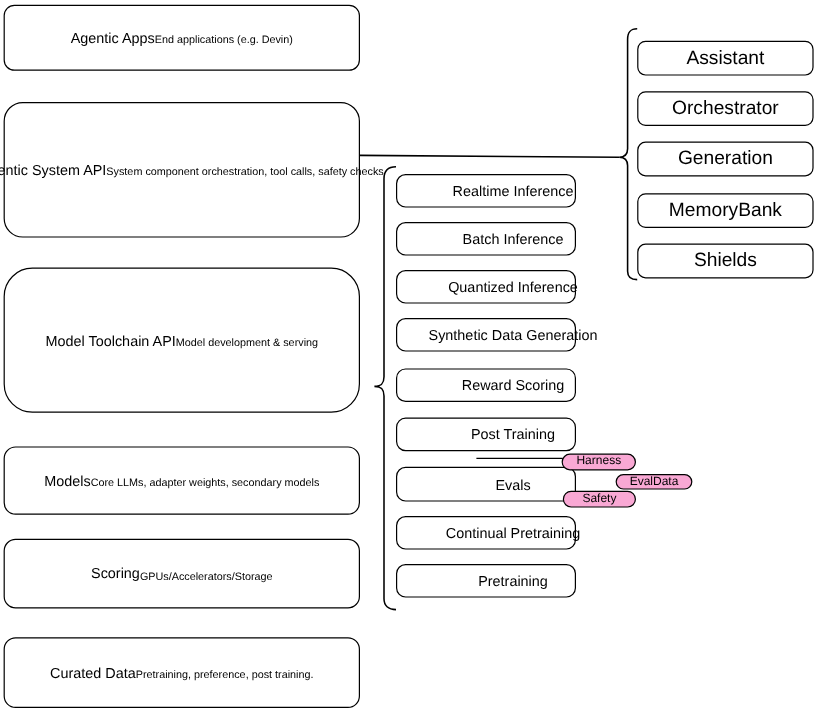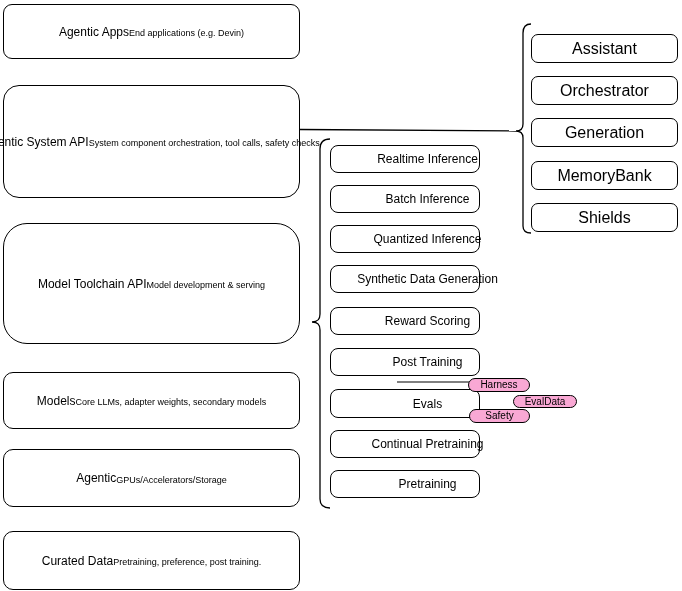--- a/index.html
+++ b/index.html
@@ -61,21 +61,21 @@
 </div>
 <div id="lb2" class="box lbox">
   <span class="t">Model Toolchain API</span>
   <span class="s">Model development &amp; serving</span>
 </div>
 <div id="lb3" class="box lbox">
   <span class="t">Models</span>
   <span class="s">Core LLMs, adapter weights, secondary models</span>
 </div>
 <div id="lb4" class="box lbox">
-  <span class="t">Agentic</span>
+  <span class="t">Scoring</span>
   <span class="s">GPUs/Accelerators/Storage</span>
 </div>
 <div id="lb5" class="box lbox">
   <span class="t">Curated Data</span>
   <span class="s">Pretraining, preference, post training.</span>
 </div>
 
 <div class="box mbox" style="top:145px">Realtime Inference</div>
 <div class="box mbox" style="top:185px">Batch Inference</div>
 <div class="box mbox" style="top:225px">Quantized Inference</div>

